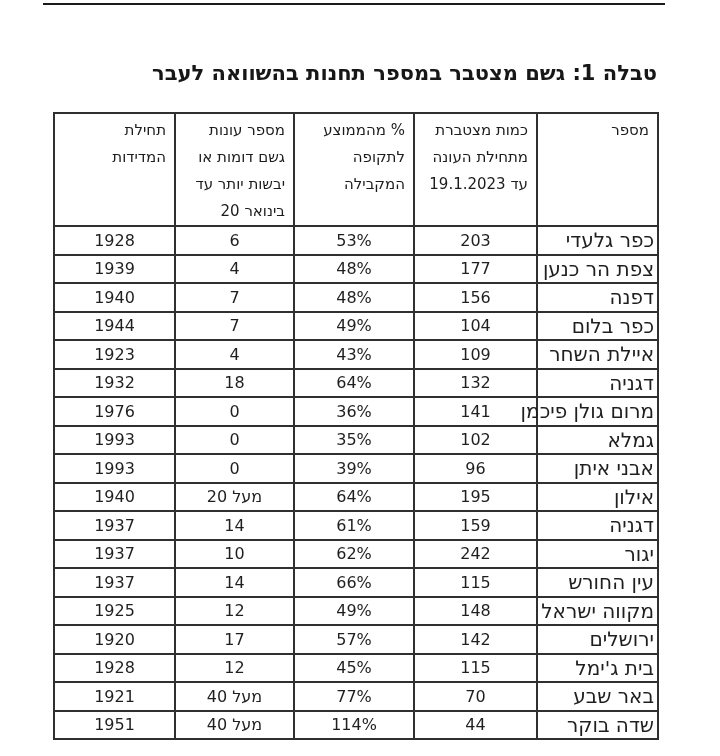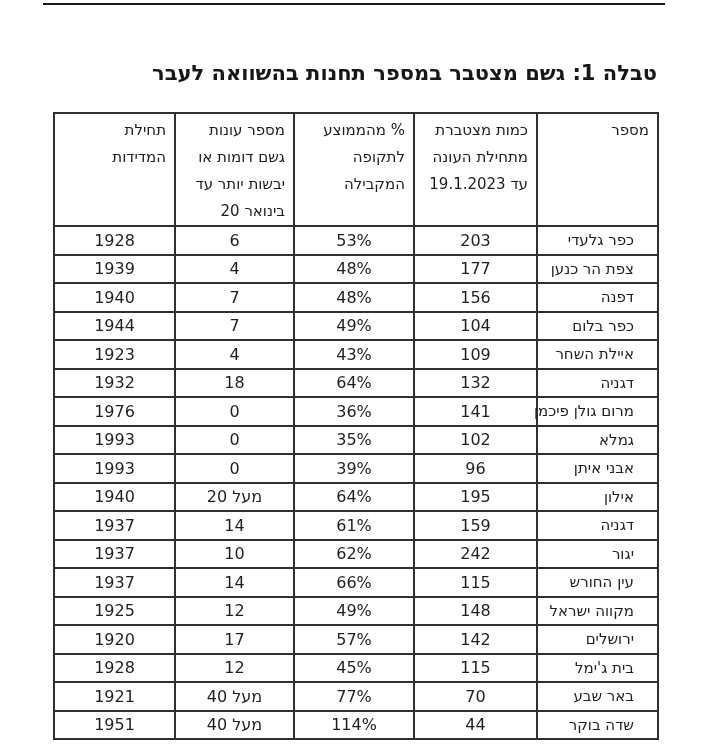--- a/index.html
+++ b/index.html
@@ -59,22 +59,22 @@
   table.rain td {
     font-size: 16px;
     text-align: center;
     vertical-align: middle;
     white-space: nowrap;
     padding: 0;
     color: #1f1f1f;
   }
   table.rain td.c-station {
     text-align: right;
-    padding-right: 23px;
-    font-size: 15px;
+    padding-right: 3px;
+    font-size: 20px;
   }
   .hline { display: block; }
 </style>
 </head>
 <body>
 
 <div class="top-rule"></div>
 
 <div class="title">טבלה 1: גשם מצטבר במספר תחנות בהשוואה לעבר</div>
 

